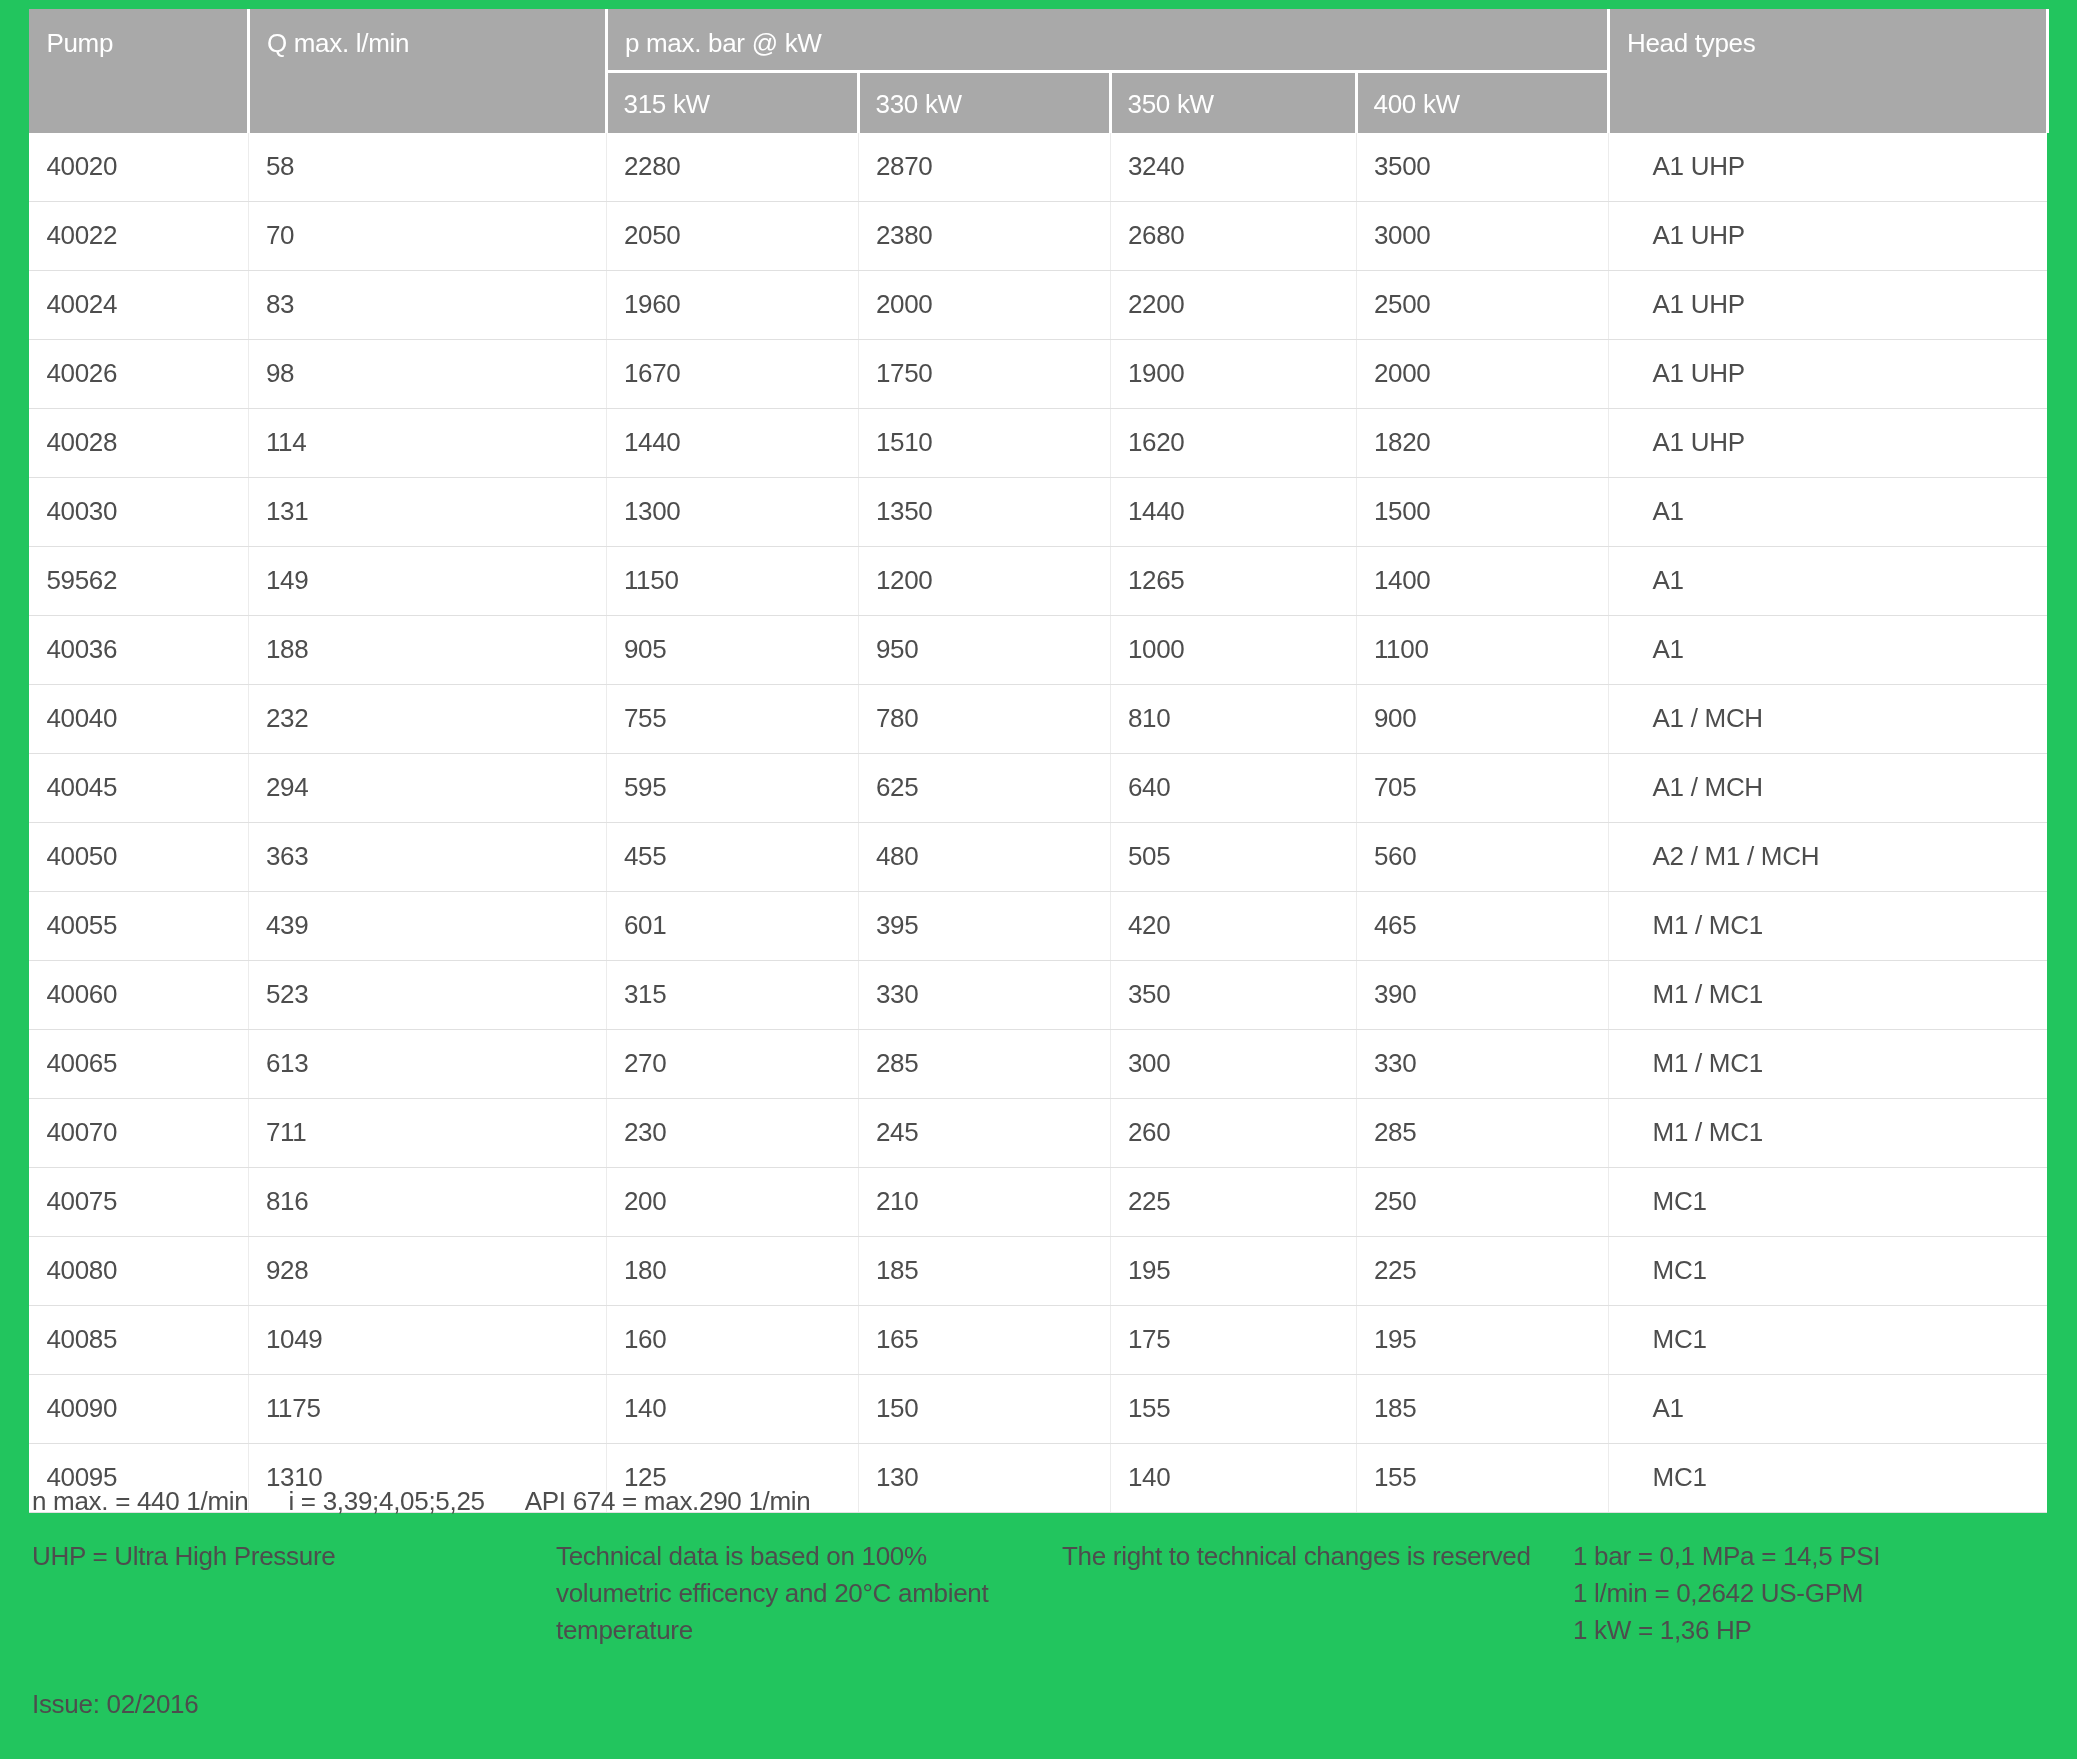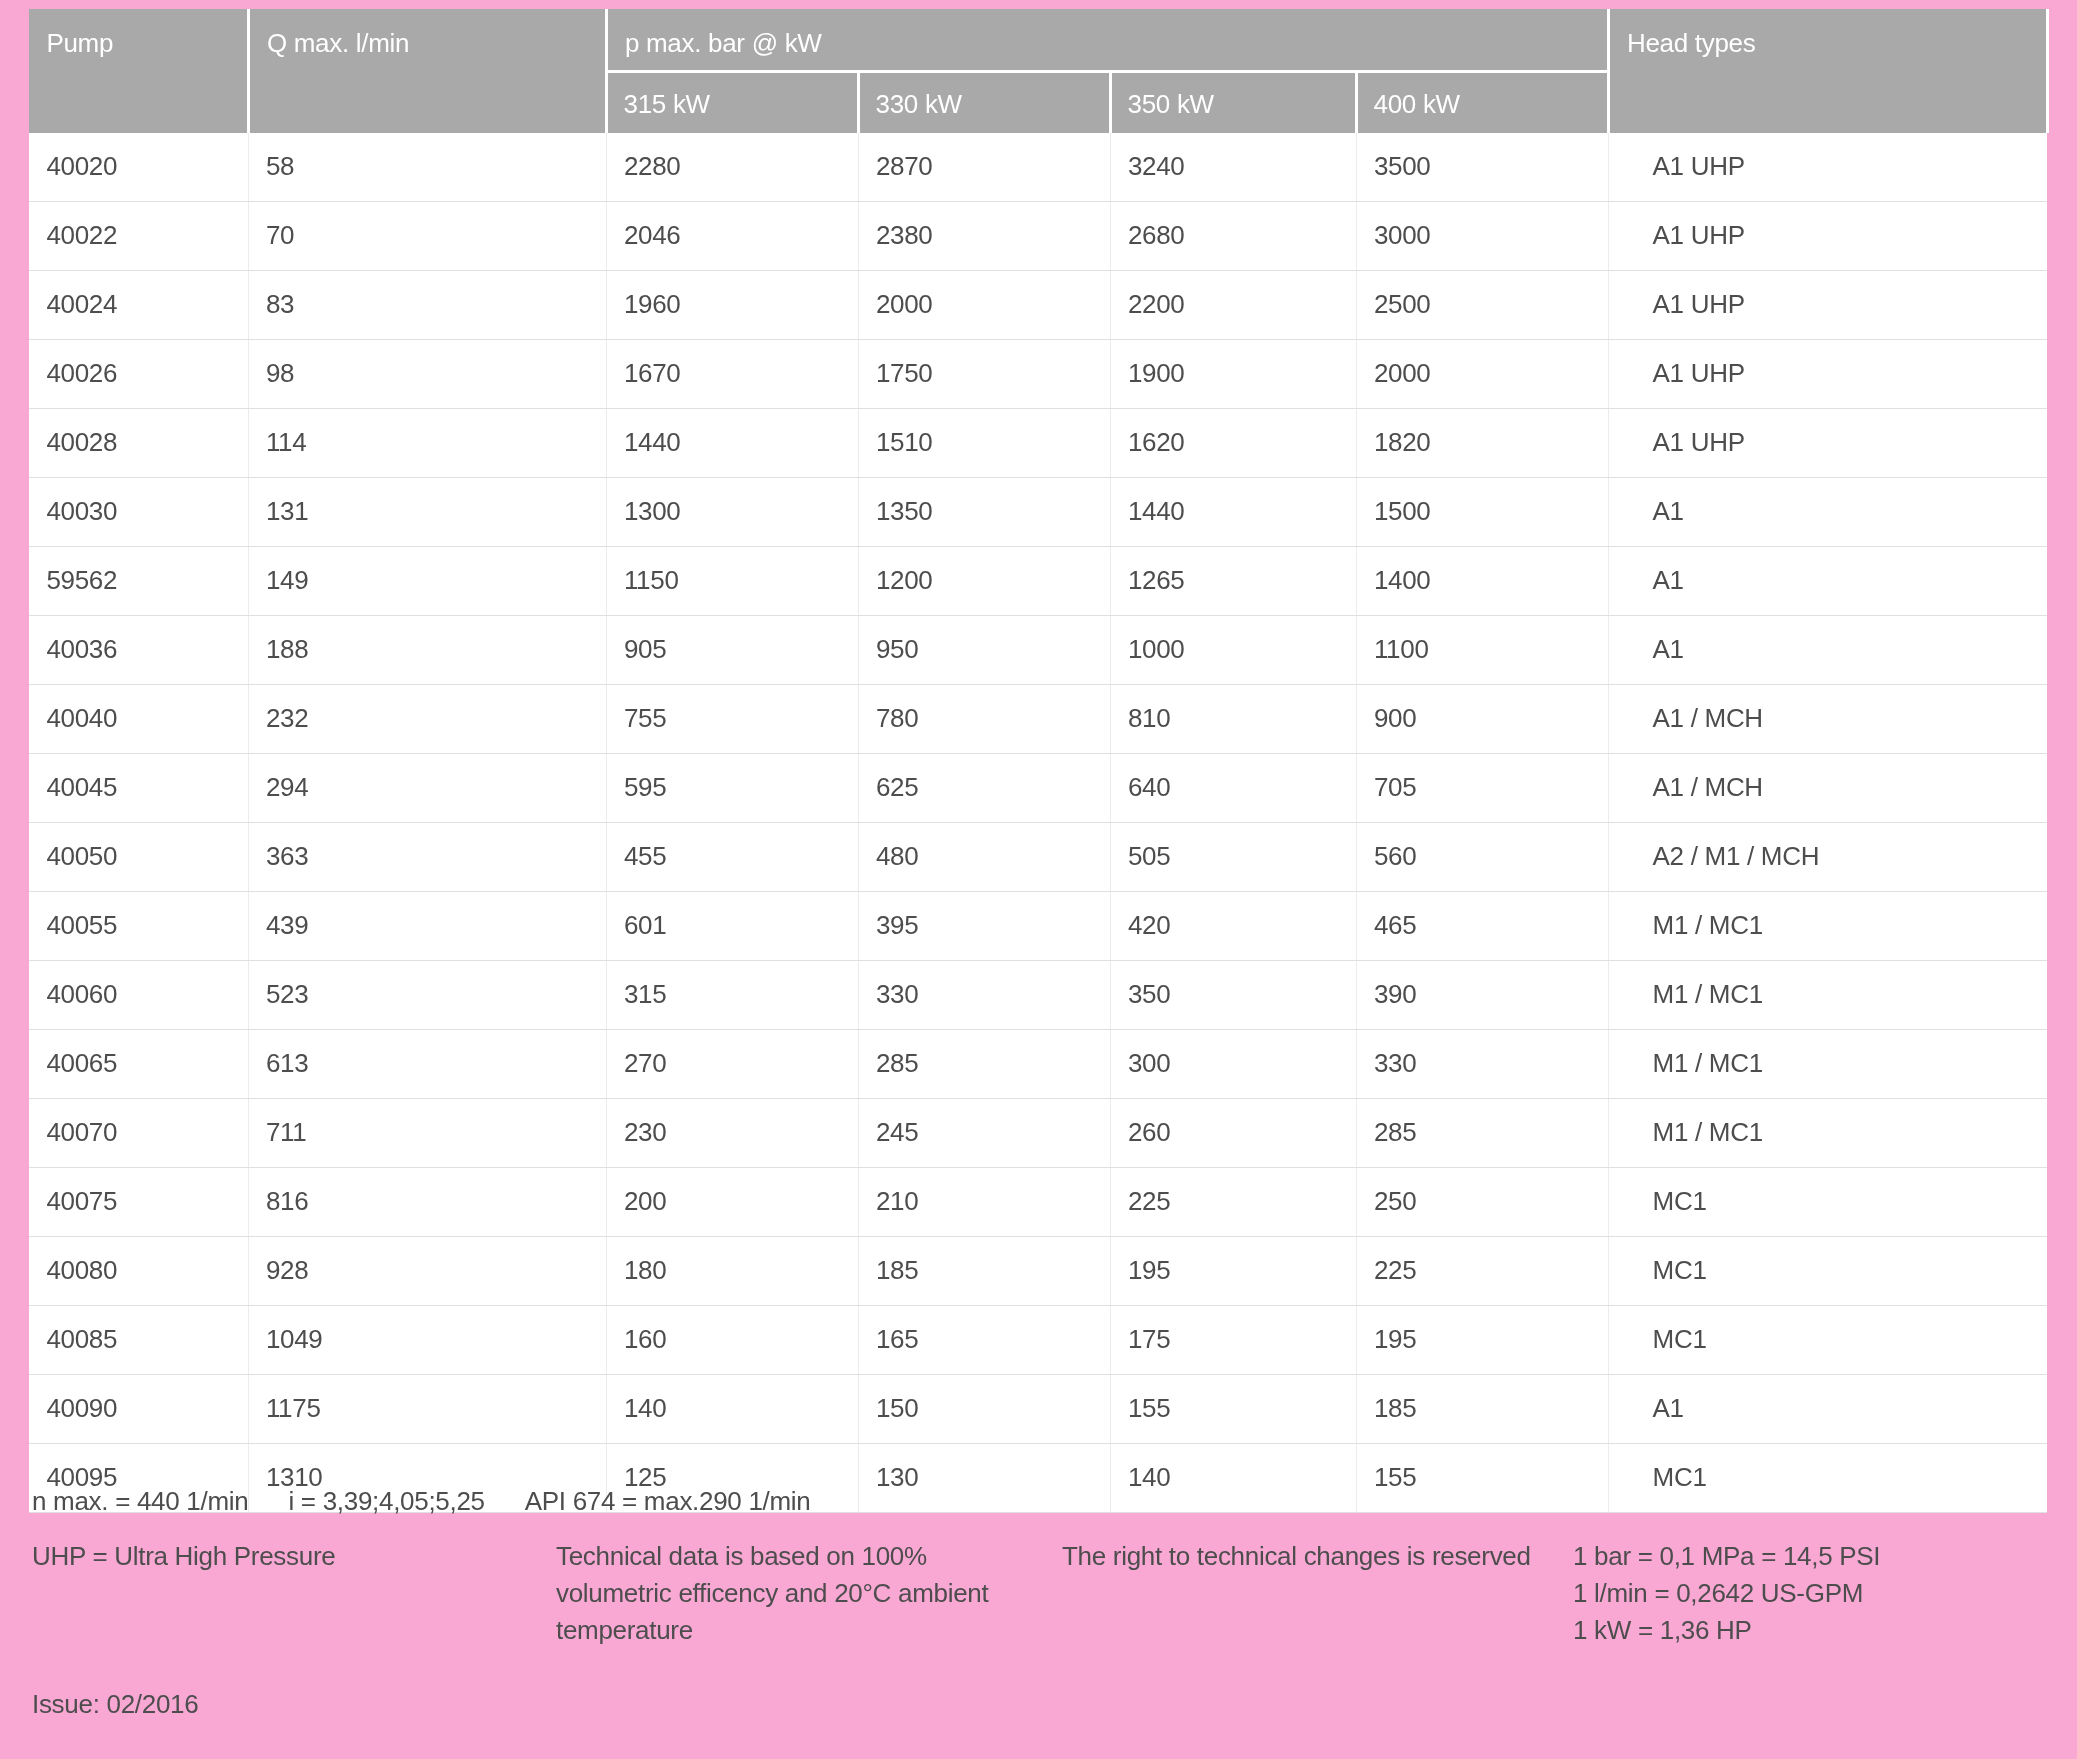--- a/index.html
+++ b/index.html
@@ -1,20 +1,20 @@
 <!DOCTYPE html>
 <html style="font-size:14px"><head>
 <meta charset="utf-8">
 <style>
   html, body { margin: 0; padding: 0; }
   .page {
     position: relative;
     width: 2078px;
     height: 1760px;
-    background: #f9a8d4;
+    background: #22c55e;
     font-family: "Liberation Sans", sans-serif;
     color: #4d4d4d;
     overflow: hidden;
   }
   table.spec {
     position: absolute;
     left: 29px;
     top: 8.7px;
     width: 2018px;
     border-collapse: collapse;
@@ -97,21 +97,21 @@
           <td>58</td>
           <td>2280</td>
           <td>2870</td>
           <td>3240</td>
           <td>3500</td>
           <td>A1 UHP</td>
         </tr>
         <tr>
           <td>40022</td>
           <td>70</td>
-          <td>2046</td>
+          <td>2050</td>
           <td>2380</td>
           <td>2680</td>
           <td>3000</td>
           <td>A1 UHP</td>
         </tr>
         <tr>
           <td>40024</td>
           <td>83</td>
           <td>1960</td>
           <td>2000</td>

